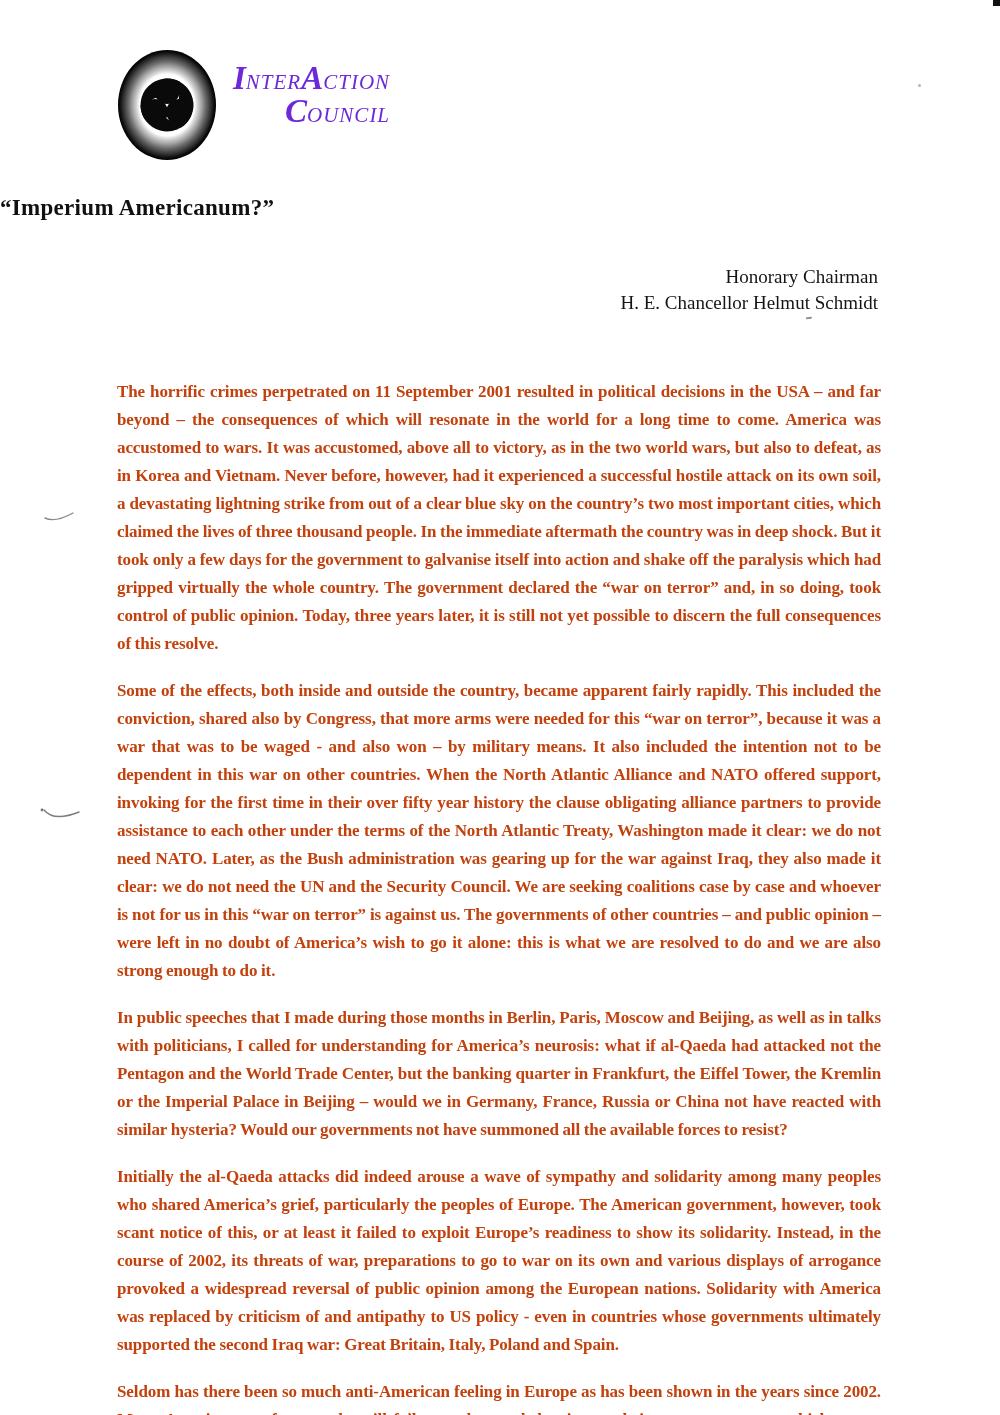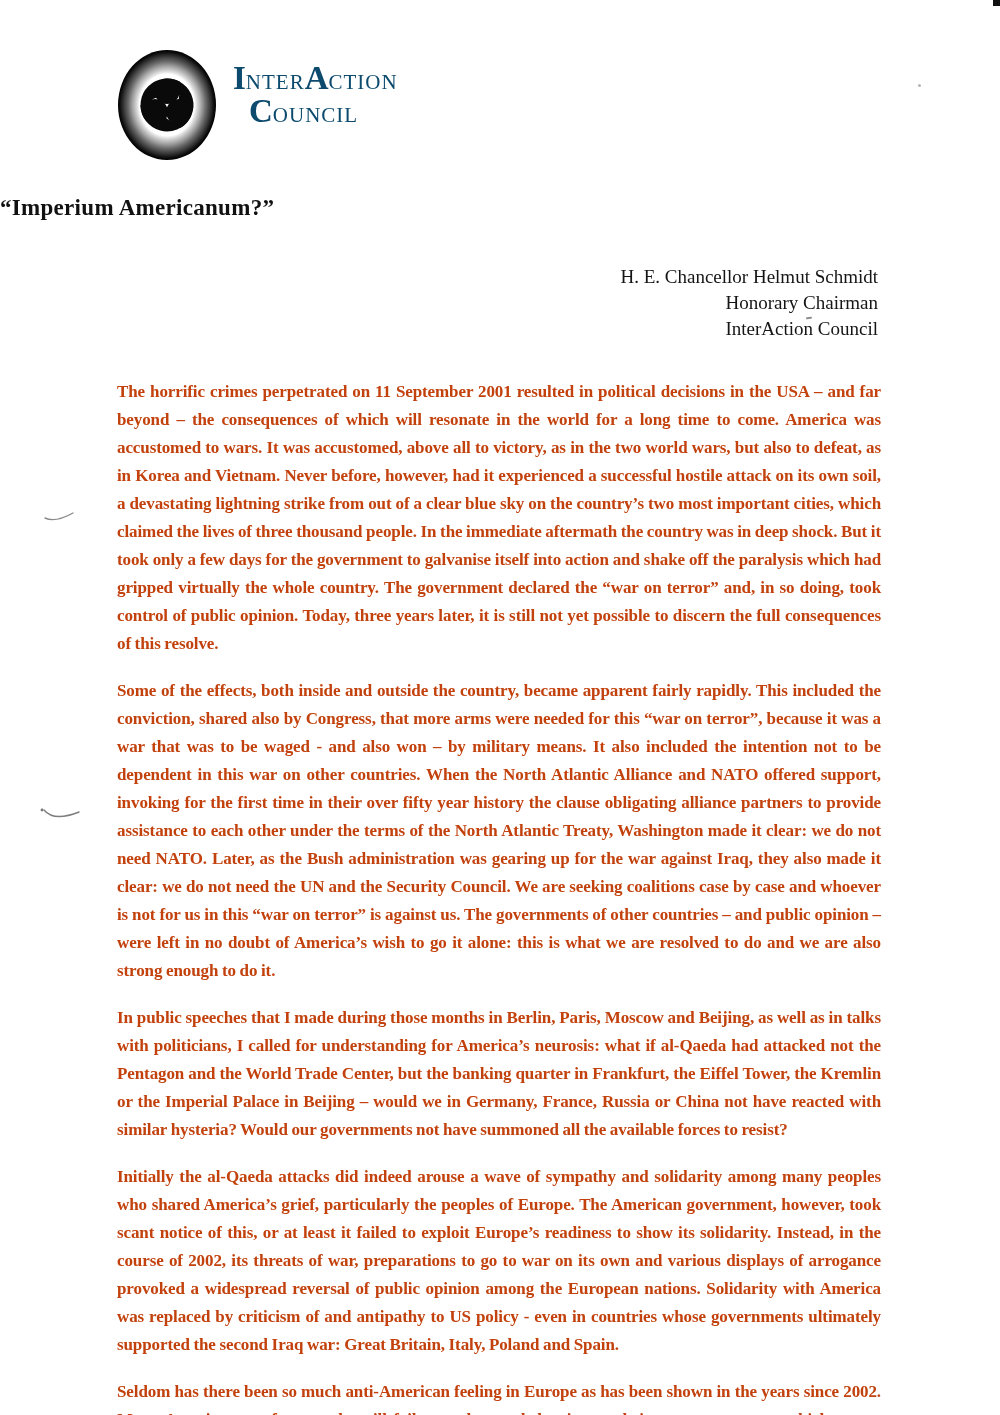--- a/index.html
+++ b/index.html
@@ -15,21 +15,21 @@
   .logo{
     position:absolute;left:118px;top:50px;width:98px;height:110px;
     border-radius:50%;
     background:radial-gradient(closest-side,
       #ffffff 0 56%, #d6d6d6 62%, #a0a0a0 71%, #6b6b6b 79%,
       #3a3a3a 88%, #0d0d0d 96%, #000 100%);
   }
   .logo svg{position:absolute;inset:0;width:100%;height:100%;}
 
   .wordmark{position:absolute;left:233px;top:60px;
-    white-space:nowrap;color:#0c4a6e;}
+    font-style:italic;white-space:nowrap;color:#6d28d9;text-align:right;}
   .wm-line{display:block;}
   .wm-line2{margin-left:16px;margin-top:-4px;}
   .wm-big{font-size:33px;font-weight:bold;}
   .wm-small{font-size:21px;letter-spacing:1px;}
 
   
   .doc-title{
     position:absolute;top:195px;left:0;width:1000px;text-align:left;
     font-size:23px;font-weight:bold;letter-spacing:.3px;color:#111;
   }
@@ -72,23 +72,22 @@
   </div>
 
   <div class="wordmark">
     <span class="wm-line"><span class="wm-big">I</span><span class="wm-small">NTER</span><span class="wm-big">A</span><span class="wm-small">CTION</span></span>
     <span class="wm-line wm-line2"><span class="wm-big">C</span><span class="wm-small">OUNCIL</span></span>
   </div>
 
   <div class="doc-title">“Imperium Americanum?”</div>
 
   <div class="byline">
+    <div>Honorary Chairman</div>
     <div>H. E. Chancellor Helmut Schmidt</div>
-    <div>Honorary Chairman</div>
-    <div>InterAction Council</div>
   </div>
 
   <div class="body-text">
     <p>The horrific crimes perpetrated on 11 September 2001 resulted in political decisions in the USA – and far beyond – the consequences of which will resonate in the world for a long time to come. America was accustomed to wars. It was accustomed, above all to victory, as in the two world wars, but also to defeat, as in Korea and Vietnam. Never before, however, had it experienced a successful hostile attack on its own soil, a devastating lightning strike from out of a clear blue sky on the country’s two most important cities, which claimed the lives of three thousand people. In the immediate aftermath the country was in deep shock. But it took only a few days for the government to galvanise itself into action and shake off the paralysis which had gripped virtually the whole country. The government declared the “war on terror” and, in so doing, took control of public opinion. Today, three years later, it is still not yet possible to discern the full consequences of this resolve.</p>
     <p>Some of the effects, both inside and outside the country, became apparent fairly rapidly. This included the conviction, shared also by Congress, that more arms were needed for this “war on terror”, because it was a war that was to be waged - and also won – by military means. It also included the intention not to be dependent in this war on other countries. When the North Atlantic Alliance and NATO offered support, invoking for the first time in their over fifty year history the clause obligating alliance partners to provide assistance to each other under the terms of the North Atlantic Treaty, Washington made it clear: we do not need NATO. Later, as the Bush administration was gearing up for the war against Iraq, they also made it clear: we do not need the UN and the Security Council. We are seeking coalitions case by case and whoever is not for us in this “war on terror” is against us. The governments of other countries – and public opinion – were left in no doubt of America’s wish to go it alone: this is what we are resolved to do and we are also strong enough to do it.</p>
     <p>In public speeches that I made during those months in Berlin, Paris, Moscow and Beijing, as well as in talks with politicians, I called for understanding for America’s neurosis: what if al-Qaeda had attacked not the Pentagon and the World Trade Center, but the banking quarter in Frankfurt, the Eiffel Tower, the Kremlin or the Imperial Palace in Beijing – would we in Germany, France, Russia or China not have reacted with similar hysteria? Would our governments not have summoned all the available forces to resist?</p>
     <p>Initially the al-Qaeda attacks did indeed arouse a wave of sympathy and solidarity among many peoples who shared America’s grief, particularly the peoples of Europe. The American government, however, took scant notice of this, or at least it failed to exploit Europe’s readiness to show its solidarity. Instead, in the course of 2002, its threats of war, preparations to go to war on its own and various displays of arrogance provoked a widespread reversal of public opinion among the European nations. Solidarity with America was replaced by criticism of and antipathy to US policy - even in countries whose governments ultimately supported the second Iraq war: Great Britain, Italy, Poland and Spain.</p>
     <p>Seldom has there been so much anti-American feeling in Europe as has been shown in the years since 2002. Many Americans, unfortunately, still fail to understand that it was their own government which swung opinion in Europe against America. The anti-Americanism has been compounded by the many varied pronouncements which have issued from an American religious and quasi-religious fundamentalism (which, incidentally, could even threaten freedom of scientific and medical research in the USA), and then, particularly, by the interrogation methods used in Iraq and the isolation of prisoners in the Guantanamo military base in Cuba, both of which violate international law. The Bush administration seems to believe that it is not in general bound by international law and that it is also not subject to the American constitution outside America’s borders. There are, nevertheless, some grounds for hope in the groundswell of criticism which is emerging again in the free American press and ultimately, too, in the independence of the Supreme Court.</p>
   </div>
 

